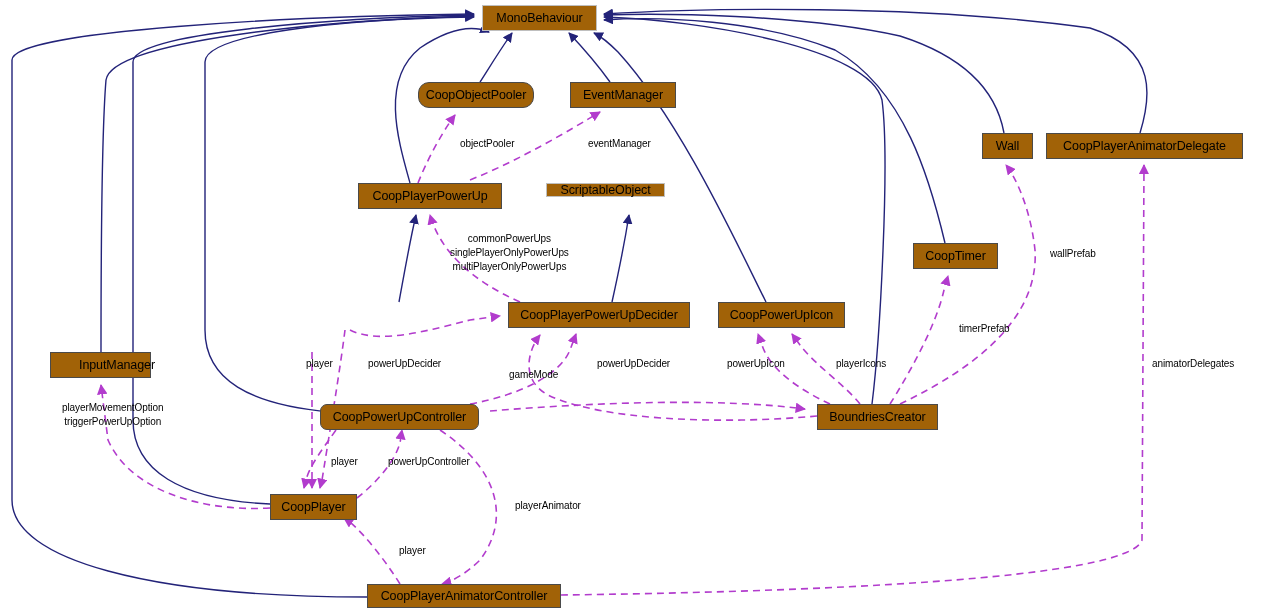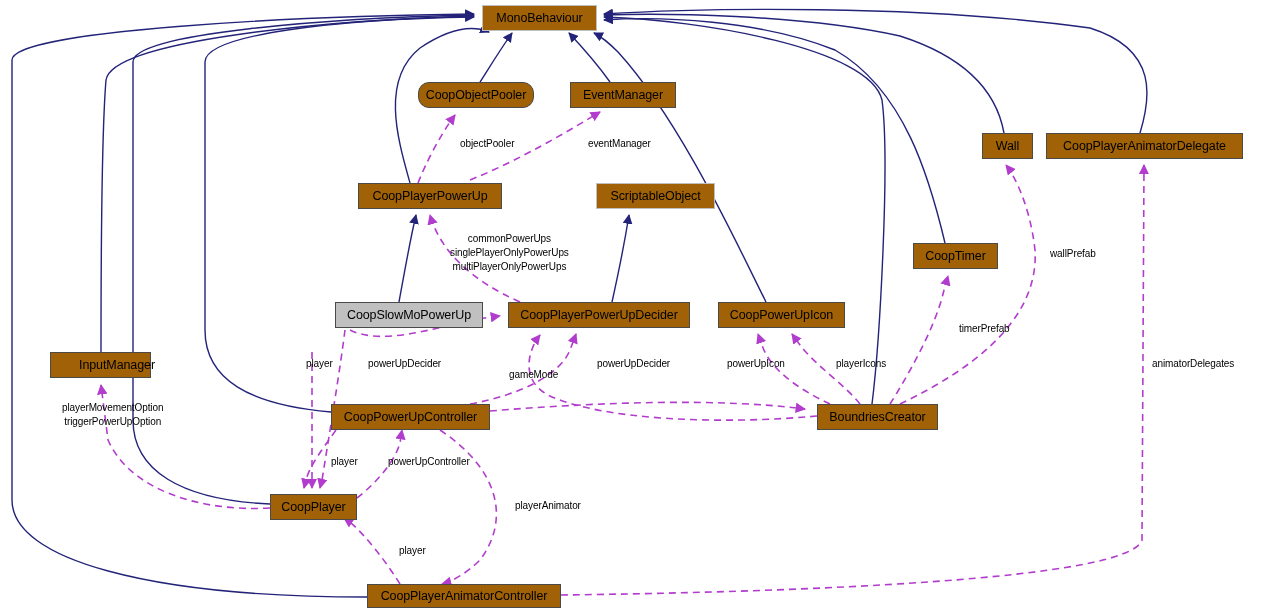--- a/index.html
+++ b/index.html
@@ -175,45 +175,42 @@
   </div>
 
   <div class="node-box" style="left:1046px; top:133px; width:197px; height:26px;">
     <span>CoopPlayerAnimatorDelegate</span>
   </div>
 
   <div class="node-box" style="left:358px; top:183px; width:144px; height:26px;">
     <span>CoopPlayerPowerUp</span>
   </div>
 
-  <div class="node-box external" style="left:596px; top:183px; width:119px; height:26px;">
+  <div class="node-box external" style="left:546px; top:183px; width:119px; height:14px;">
     <span>ScriptableObject</span>
   </div>
 
   <div class="node-box" style="left:913px; top:243px; width:85px; height:26px;">
     <span>CoopTimer</span>
   </div>
 
-  <div class="node-box highlight" style="left:335px; top:302px; width:148px; height:26px;">
-    <span>CoopSlowMoPowerUp</span>
-  </div>
 
   <div class="node-box" style="left:508px; top:302px; width:182px; height:26px;">
     <span>CoopPlayerPowerUpDecider</span>
   </div>
 
   <div class="node-box" style="left:718px; top:302px; width:127px; height:26px;">
     <span>CoopPowerUpIcon</span>
   </div>
 
   <div class="node-box" style="left:50px; top:352px; width:101px; height:26px;padding-left:40px;">
     <span>InputManager</span>
   </div>
 
-  <div class="node-box" style="left:331px; top:404px; width:159px; height:26px;">
+  <div class="node-box" style="left:320px; top:404px; width:159px; height:26px;border-radius:7px;">
     <span>CoopPowerUpController</span>
   </div>
 
   <div class="node-box" style="left:817px; top:404px; width:121px; height:26px;">
     <span>BoundriesCreator</span>
   </div>
 
   <div class="node-box" style="left:270px; top:494px; width:87px; height:26px;">
     <span>CoopPlayer</span>
   </div>

